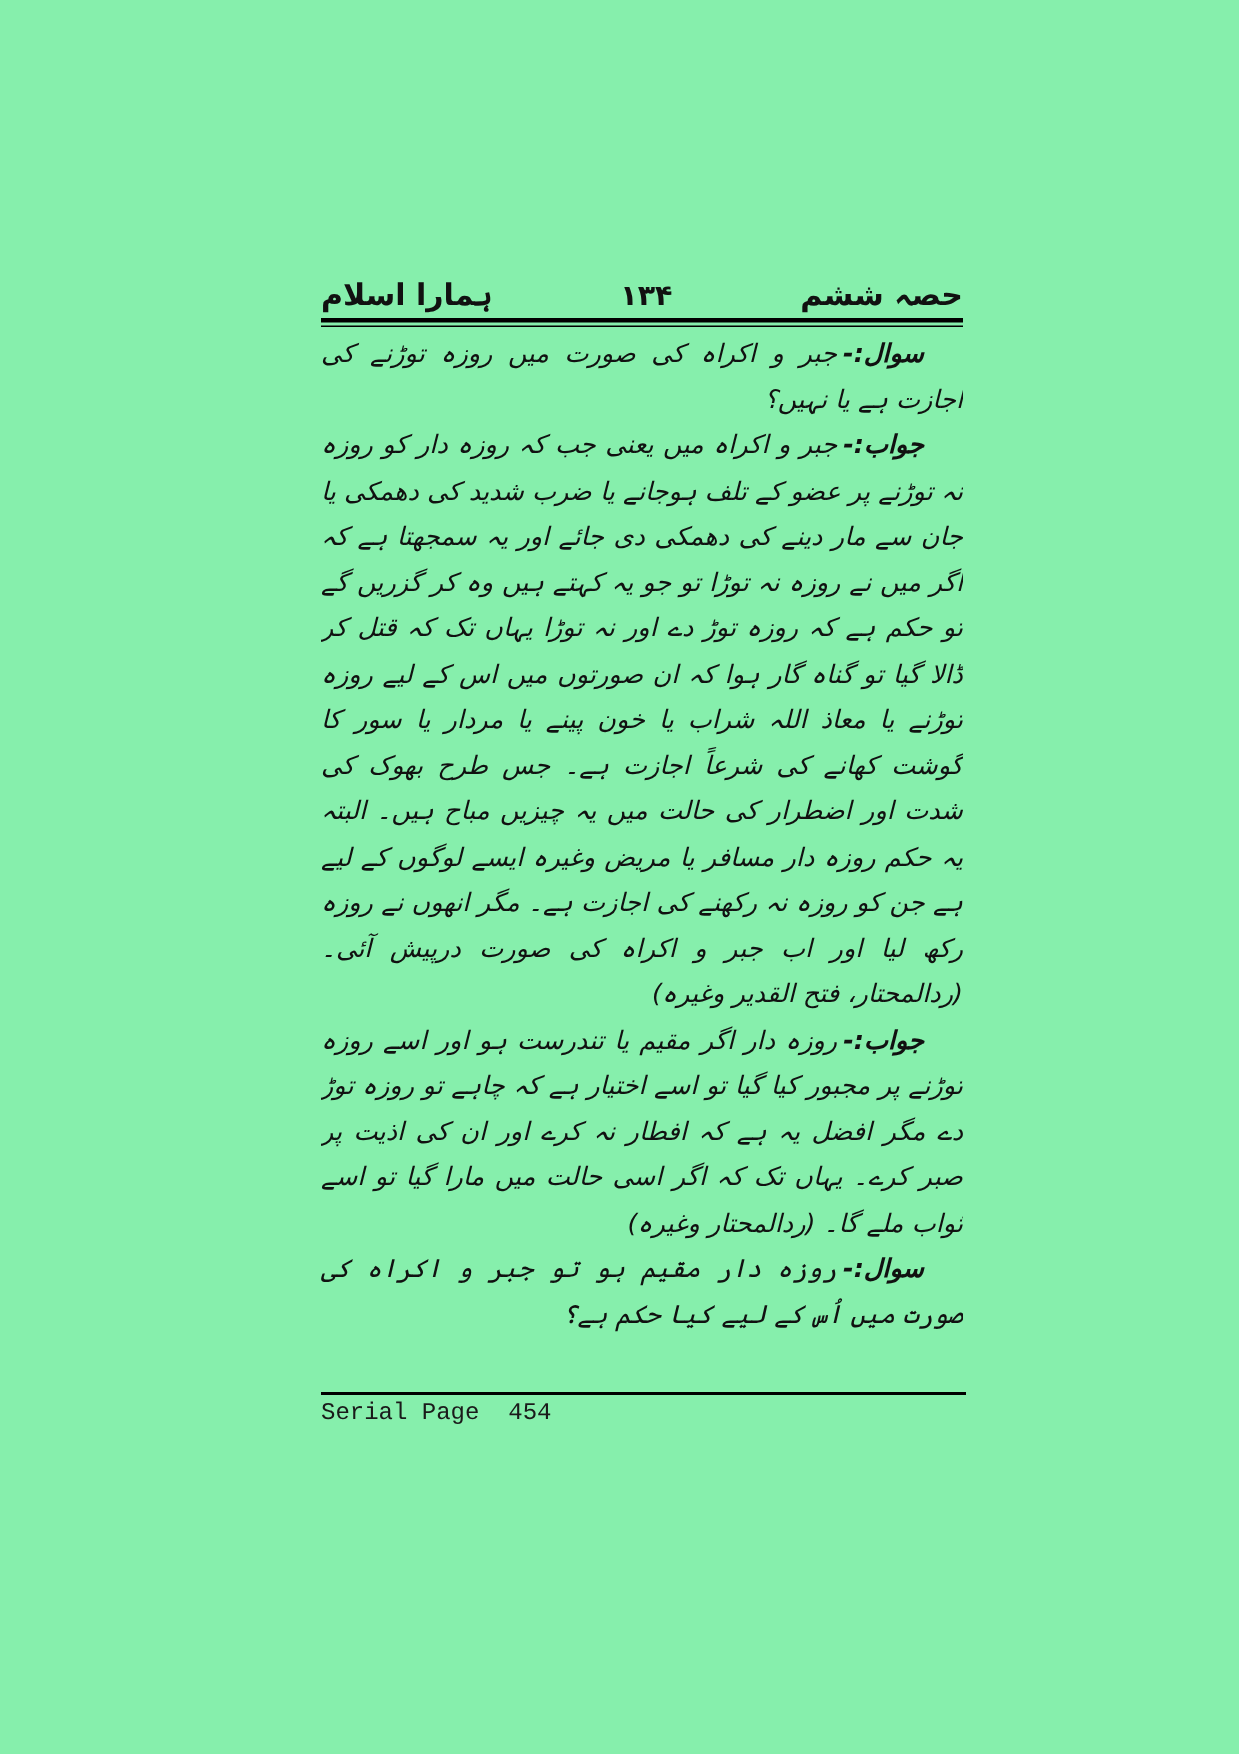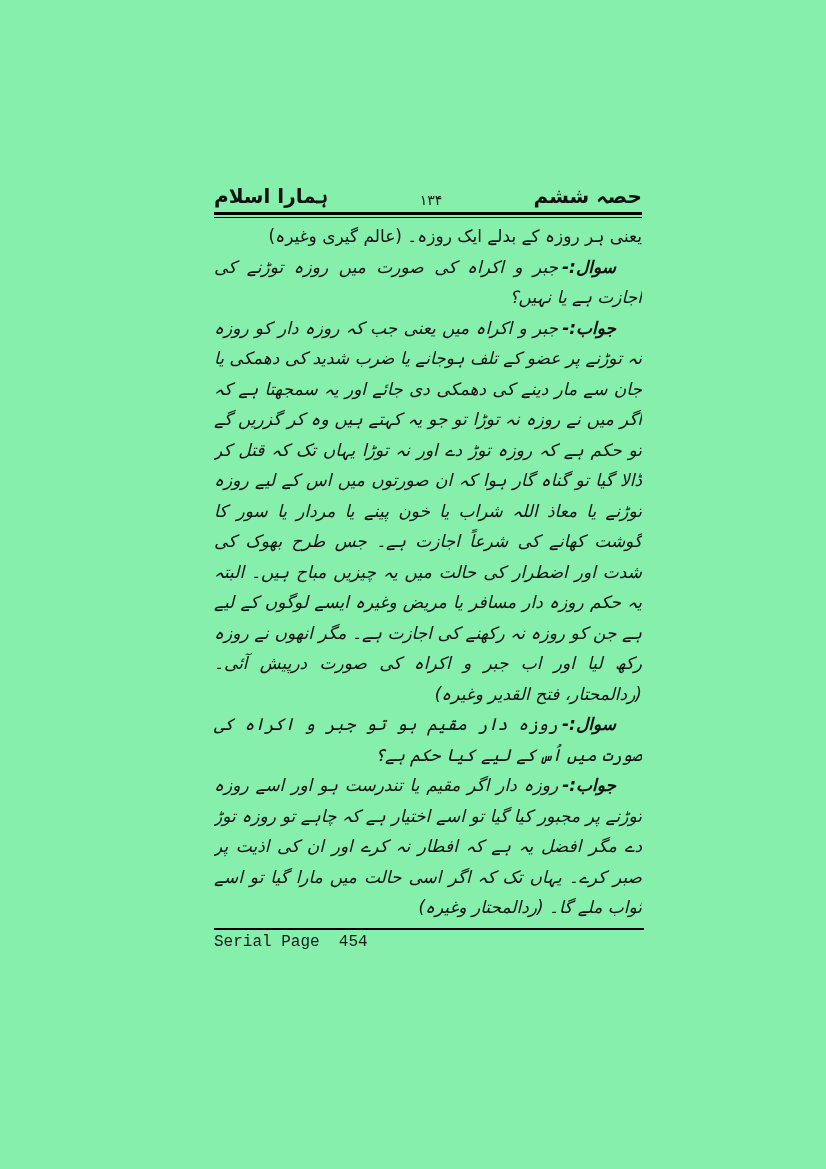--- a/index.html
+++ b/index.html
@@ -32,22 +32,22 @@
     direction: ltr;
     height: 36px;
   }
   .header-title {
     font-size: 20px;
     font-weight: bold;
     direction: rtl;
     white-space: nowrap;
   }
   .header-pagenum {
-    font-size: 14px;
-    font-weight: normal;
+    font-size: 19px;
+    font-weight: bold;
     direction: rtl;
     letter-spacing: 2px;
     margin-top: 46px;
   }
   .header-rule {
     margin-top: 4px;
     height: 2px;
     border-top: 3px solid #000000;
     border-bottom: 1px solid #000000;
   }
@@ -100,29 +100,28 @@
     <div class="header-row">
       <span class="header-title">ہمارا اسلام</span>
       <span class="header-pagenum">۱۳۴</span>
       <span class="header-title">حصہ ششم</span>
     </div>
     <div class="header-rule"></div>
   </div>
 
   <div class="body-text">
 
-    <p class="para cont"><span>یعنی ہر روزہ کے بدلے ایک روزہ۔ (عالم گیری وغیرہ)</span></p>
 
     <p class="para q"><span class="qa-label">سوال:-</span><span>جبر و اکراہ کی صورت میں روزہ توڑنے کی اجازت ہے یا نہیں؟</span></p>
 
     <p class="para a"><span class="qa-label">جواب:-</span><span>جبر و اکراہ میں یعنی جب کہ روزہ دار کو روزہ نہ توڑنے پر عضو کے تلف ہوجانے یا ضرب شدید کی دھمکی یا جان سے مار دینے کی دھمکی دی جائے اور یہ سمجھتا ہے کہ اگر میں نے روزہ نہ توڑا تو جو یہ کہتے ہیں وہ کر گزریں گے تو حکم ہے کہ روزہ توڑ دے اور نہ توڑا یہاں تک کہ قتل کر ڈالا گیا تو گناہ گار ہوا کہ ان صورتوں میں اس کے لیے روزہ توڑنے یا معاذ اللہ شراب یا خون پینے یا مردار یا سور کا گوشت کھانے کی شرعاً اجازت ہے۔ جس طرح بھوک کی شدت اور اضطرار کی حالت میں یہ چیزیں مباح ہیں۔ البتہ یہ حکم روزہ دار مسافر یا مریض وغیرہ ایسے لوگوں کے لیے ہے جن کو روزہ نہ رکھنے کی اجازت ہے۔ مگر انھوں نے روزہ رکھ لیا اور اب جبر و اکراہ کی صورت درپیش آئی۔ (ردالمحتار، فتح القدیر وغیرہ)</span></p>
 
+    <p class="para a"><span class="qa-label">جواب:-</span><span>روزہ دار اگر مقیم یا تندرست ہو اور اسے روزہ توڑنے پر مجبور کیا گیا تو اسے اختیار ہے کہ چاہے تو روزہ توڑ دے مگر افضل یہ ہے کہ افطار نہ کرے اور ان کی اذیت پر صبر کرے۔ یہاں تک کہ اگر اسی حالت میں مارا گیا تو اسے ثواب ملے گا۔ (ردالمحتار وغیرہ)</span></p>
+
     <p class="para q"><span class="qa-label">سوال:-</span><span>روزہ دار مقیم ہو تو جبر و اکراہ کی صورت میں اُس کے لیے کیا حکم ہے؟</span></p>
-
-    <p class="para a"><span class="qa-label">جواب:-</span><span>روزہ دار اگر مقیم یا تندرست ہو اور اسے روزہ توڑنے پر مجبور کیا گیا تو اسے اختیار ہے کہ چاہے تو روزہ توڑ دے مگر افضل یہ ہے کہ افطار نہ کرے اور ان کی اذیت پر صبر کرے۔ یہاں تک کہ اگر اسی حالت میں مارا گیا تو اسے ثواب ملے گا۔ (ردالمحتار وغیرہ)</span></p>
 
     <p class="para q"></p>
 
   </div>
 
   <div class="footer">
     <div class="footer-rule"></div>
     <div class="serial-page">Serial Page  454</div>
   </div>
 

